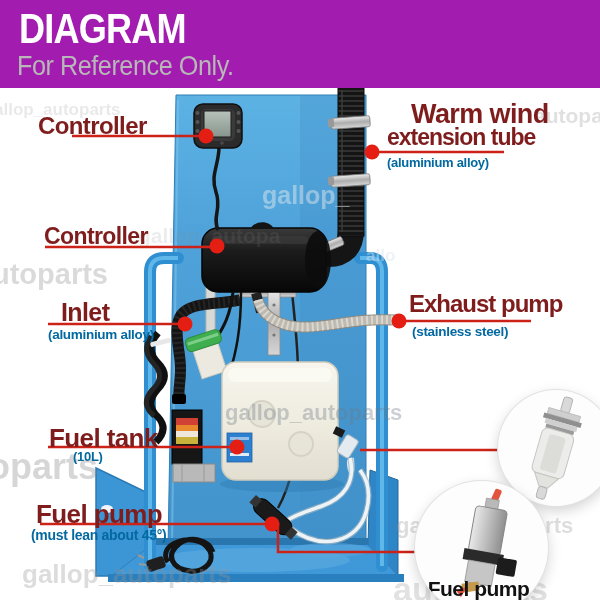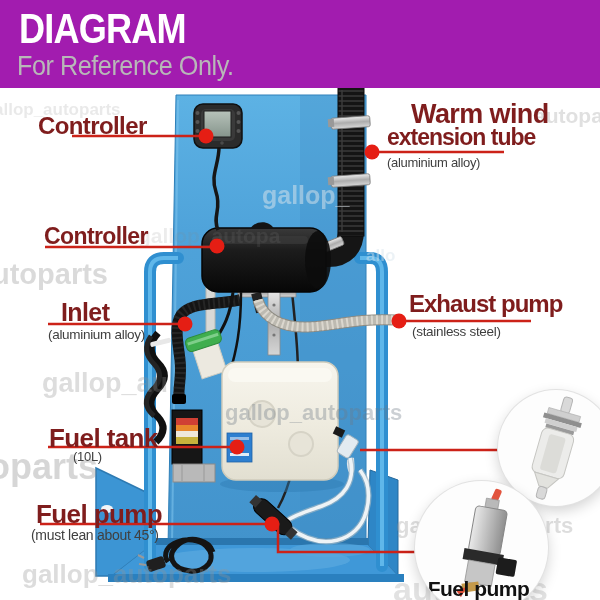--- a/index.html
+++ b/index.html
@@ -9,21 +9,21 @@
   #banner{position:absolute;left:0;top:0;width:600px;height:88px;background:#a21caf;z-index:60;}
   #banner .title{position:absolute;left:19px;top:4px;color:#ffffff;font-size:43px;font-weight:700;
                  letter-spacing:-1px;transform:scaleX(.84);transform-origin:left top;white-space:nowrap;}
   #banner .subtitle{position:absolute;left:17px;top:50px;color:#b8b8b8;font-size:28px;font-weight:400;
                  letter-spacing:-.5px;transform:scaleX(.9);transform-origin:left top;white-space:nowrap;}
   
   #scene{position:absolute;left:0;top:0;z-index:10;}
   #leaders{position:absolute;left:0;top:0;z-index:45;}
   .wm{position:absolute;z-index:40;font-weight:700;white-space:nowrap;pointer-events:none;}
   .label{position:absolute;z-index:50;color:#7f1d1d;font-weight:700;white-space:nowrap;letter-spacing:-.6px;}
-  .note{position:absolute;z-index:50;color:#404040;font-weight:400;white-space:nowrap;letter-spacing:-.3px;}
+  .note{position:absolute;z-index:50;color:#0369a1;font-weight:700;white-space:nowrap;letter-spacing:-.3px;}
   
   .inset{position:absolute;border-radius:50%;background:#fdfdfd;z-index:48;overflow:hidden;
          box-shadow:0 0 0 1px #e2e2e2, 0 5px 14px rgba(0,0,0,.18);}
   #inset-filter{left:498px;top:390px;width:116px;height:116px;}
   #inset-pump{left:415px;top:481px;width:133px;height:133px;}
   #inset-pump .inset-label{position:absolute;left:0;right:6px;top:96px;text-align:center;color:#111;
          font-size:21px;font-weight:700;letter-spacing:-.5px;}
 </style>
 </head>
 <body>
@@ -207,21 +207,20 @@
       <line x1="144" y1="558" x2="138" y2="555" stroke="#999" stroke-width="2"></line>
       <line x1="146" y1="565" x2="139" y2="564" stroke="#999" stroke-width="2"></line>
     </g>
   </svg>
 
   <span class="wm" style="left:-6px;top:100px;font-size:17px;color:#8a8a8a;opacity:.18;">allop_autoparts</span>
   <span class="wm" style="left:490px;top:104px;font-size:21px;color:#9a9a9a;opacity:.3;padding-left:44px;">autopa</span>
   <span class="wm" style="left:138px;top:224px;font-size:21px;color:#888;opacity:.15;">gallop_autopa</span>
   <span class="wm" style="left:262px;top:181px;font-size:25px;color:#dde6ec;opacity:.5;">gallop_</span>
   <span class="wm" style="left:-8px;top:258px;font-size:29px;color:#8f8f8f;opacity:.32;">utoparts</span>
-  <span class="wm" style="left:42px;top:368px;font-size:27px;color:#909090;opacity:.3;">gallop_au</span>
   <span class="wm" style="left:225px;top:400px;font-size:22px;color:#6e7a86;opacity:.35;">gallop_autoparts</span>
   <span class="wm" style="left:-12px;top:446px;font-size:36px;color:#8a8a8a;opacity:.34;">oparts</span>
   <span class="wm" style="left:396px;top:513px;font-size:22px;color:#999;opacity:.32;">gallop_autoparts</span>
   <span class="wm" style="left:22px;top:559px;font-size:26px;color:#949494;opacity:.32;">gallop_autoparts</span>
   <span class="wm" style="left:393px;top:570px;font-size:34px;color:#9a9a9a;opacity:.28;">autoparts</span>
   <span class="wm" style="left:366px;top:246px;font-size:17px;color:#d7e4ec;opacity:.45;">allo</span>
 
   <svg id="leaders" width="600" height="600" viewBox="0 0 600 600">
     <g stroke="#cc2218" stroke-width="2.5" fill="none">
       <line x1="72" y1="136" x2="206" y2="136"></line>

